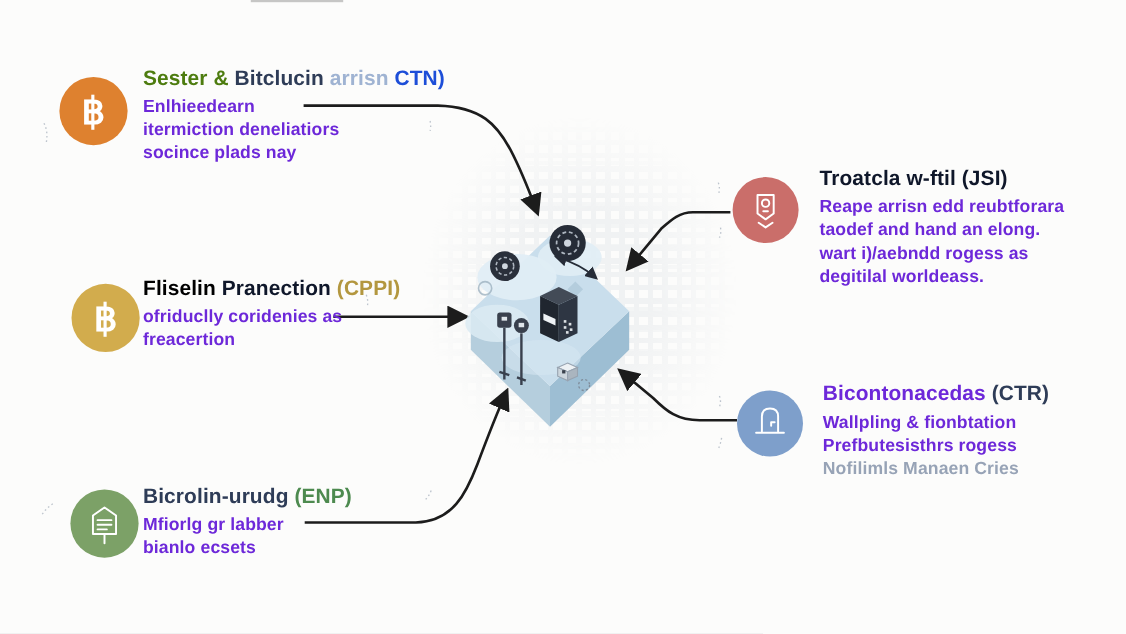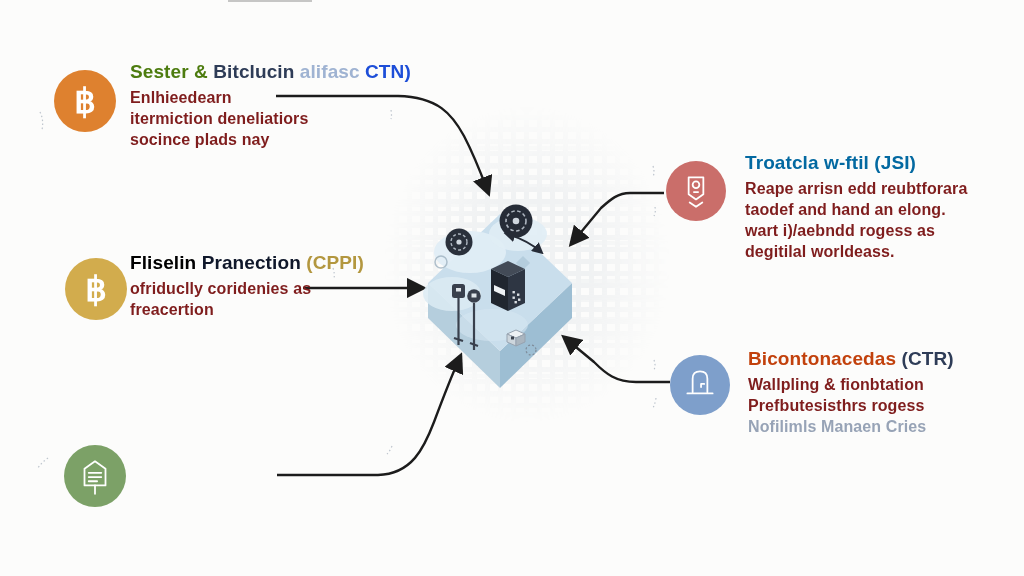--- a/index.html
+++ b/index.html
@@ -37,21 +37,21 @@
 
   .text-block{position:absolute;}
   .t0{left:130px;top:61px;}
   .t1{left:130px;top:252px;}
   .t2{left:130px;top:441px;}
   .t3{left:745px;top:152px;}
   .t4{left:748px;top:348px;}
 
   .title{font-size:19px;font-weight:700;margin-bottom:4px;letter-spacing:.1px;}
   .title span{white-space:pre;}
-  .line{font-size:16px;font-weight:700;color:#7f1d1d;line-height:21px;letter-spacing:.1px;}
+  .line{font-size:16px;font-weight:700;color:#6d28d9;line-height:21px;letter-spacing:.1px;}
 
   .icon-svg{stroke:#ffffff;fill:none;stroke-width:1.7;stroke-linejoin:round;stroke-linecap:round;}
 </style>
 </head>
 <body>
 
 <div class="stage">
 
   <div class="qr-pattern"></div>
   <div class="topline"></div>
@@ -148,21 +148,21 @@
       <path d="M656,398 q-1,6 -3,10"></path>
       <path d="M392,446 q-2,5 -5,8"></path>
     </g>
   </svg>
 
   <div class="icon-circle icon-lg i0" style="background: rgb(222, 129, 47);">
     <span>฿</span>
   </div>
   <div class="text-block t0">
     <div class="title">
-      <span style="color: #4d7c0f;">Sester &amp; </span><span style="color: rgb(46, 60, 87);">Bitclucin </span><span style="color: rgb(159, 179, 210);">alifasc </span><span style="color: #1d4ed8;">CTN)</span>
+      <span style="color: #4d7c0f;">Sester &amp; </span><span style="color: rgb(46, 60, 87);">Bitclucin </span><span style="color: rgb(159, 179, 210);">arrisn </span><span style="color: #1d4ed8;">CTN)</span>
     </div>
     <div class="line">Enlhieedearn</div>
     <div class="line">itermiction deneliatiors</div>
     <div class="line">socince plads nay</div>
   </div>
 
   <div class="icon-circle icon-lg i1" style="background: rgb(210, 172, 77);">
     <span>฿</span>
   </div>
   <div class="text-block t1">
@@ -172,49 +172,56 @@
     <div class="line">ofriduclly coridenies as</div>
     <div class="line">freacertion</div>
   </div>
 
   <div class="icon-circle icon-lg i2" style="background: rgb(124, 161, 103);">
     <svg class="icon-svg" width="36" height="42" viewBox="0 0 34 40">
       <path d="M7,13 L17,6 L27,13 V29 H7 Z"></path>
       <path d="M11,17 H23 M11,21 H23 M11,25 H19"></path>
       <path d="M17,29 V37"></path>
     </svg>
+  </div>
+  <div class="text-block t2">
+    <div class="title">
+      <span style="color: rgb(46, 60, 87);">Bicrolin-urudg </span><span style="color: rgb(77, 138, 79);">(ENP)</span>
+    </div>
+    <div class="line">Mfiorlg gr labber</div>
+    <div class="line">bianlo ecsets</div>
   </div>
 
   <div class="icon-circle icon-md i3" style="background: rgb(202, 110, 106);">
     <svg class="icon-svg" width="36" height="42" viewBox="0 0 34 40">
       <path d="M10,7 H24 V23 L17,28 L10,23 Z"></path>
       <circle cx="17" cy="14" r="3.2"></circle>
       <path d="M15,21 h4"></path>
       <path d="M11,31 L17,35 L23,31"></path>
     </svg>
   </div>
   <div class="text-block t3">
     <div class="title">
-      <span style="color: #0369a1;">Troatcla w-ftil (JSI)</span>
+      <span style="color: #0f172a;">Troatcla w-ftil (JSI)</span>
     </div>
     <div class="line">Reape arrisn edd reubtforara</div>
     <div class="line">taodef and hand an elong.</div>
     <div class="line">wart i)/aebndd rogess as</div>
     <div class="line">degitilal worldeass.</div>
   </div>
 
   <div class="icon-circle icon-md i4" style="background: rgb(126, 159, 203);">
     <svg class="icon-svg" width="36" height="40" viewBox="0 0 34 38">
       <path d="M10,26 V13 Q10,6 17,6 Q24,6 24,13 V26"></path>
       <path d="M5,27 H29"></path>
       <path d="M18,21 v-3 h3"></path>
     </svg>
   </div>
   <div class="text-block t4">
     <div class="title">
-      <span style="color: #c2410c;">Bicontonacedas </span><span style="color: rgb(46, 60, 87);">(CTR)</span>
+      <span style="color: #6d28d9;">Bicontonacedas </span><span style="color: rgb(46, 60, 87);">(CTR)</span>
     </div>
     <div class="line">Wallpling &amp; fionbtation</div>
     <div class="line">Prefbutesisthrs rogess</div>
     <div class="line" style="color: rgb(151, 163, 182);">Nofilimls Manaen Cries</div>
   </div>
 
 </div>
 
 </body></html>

